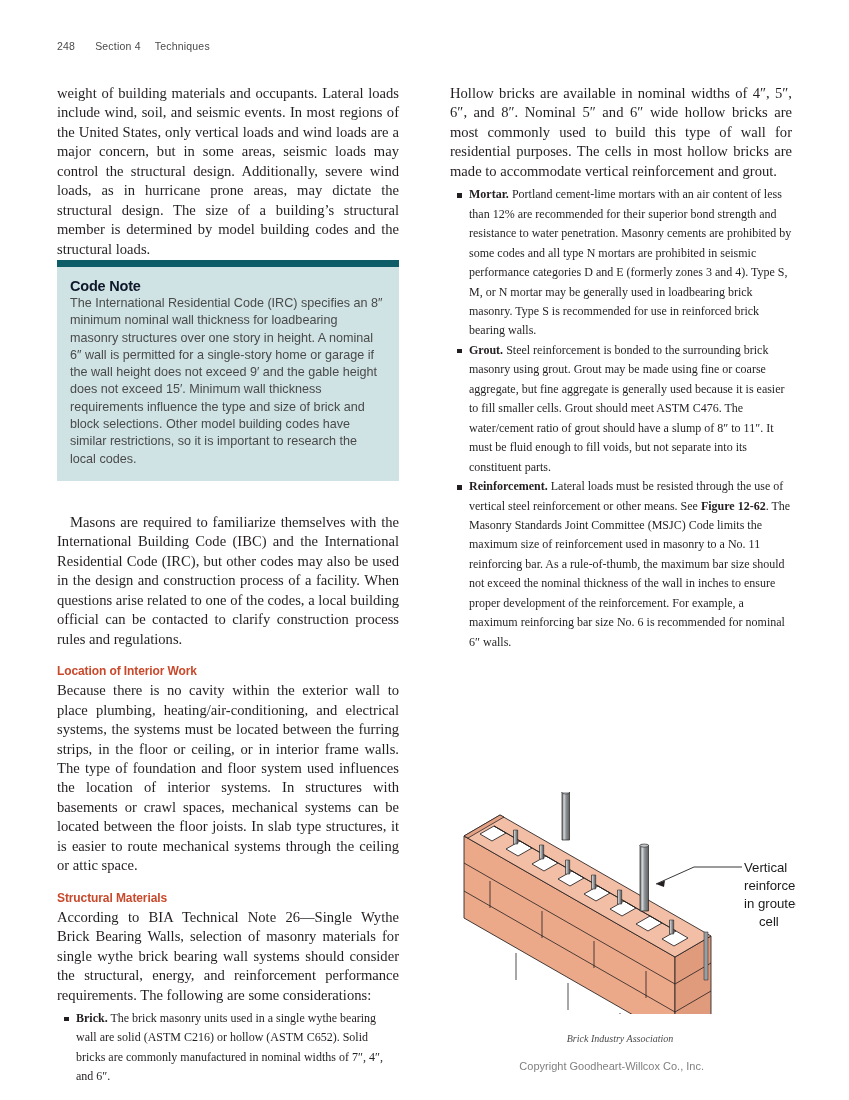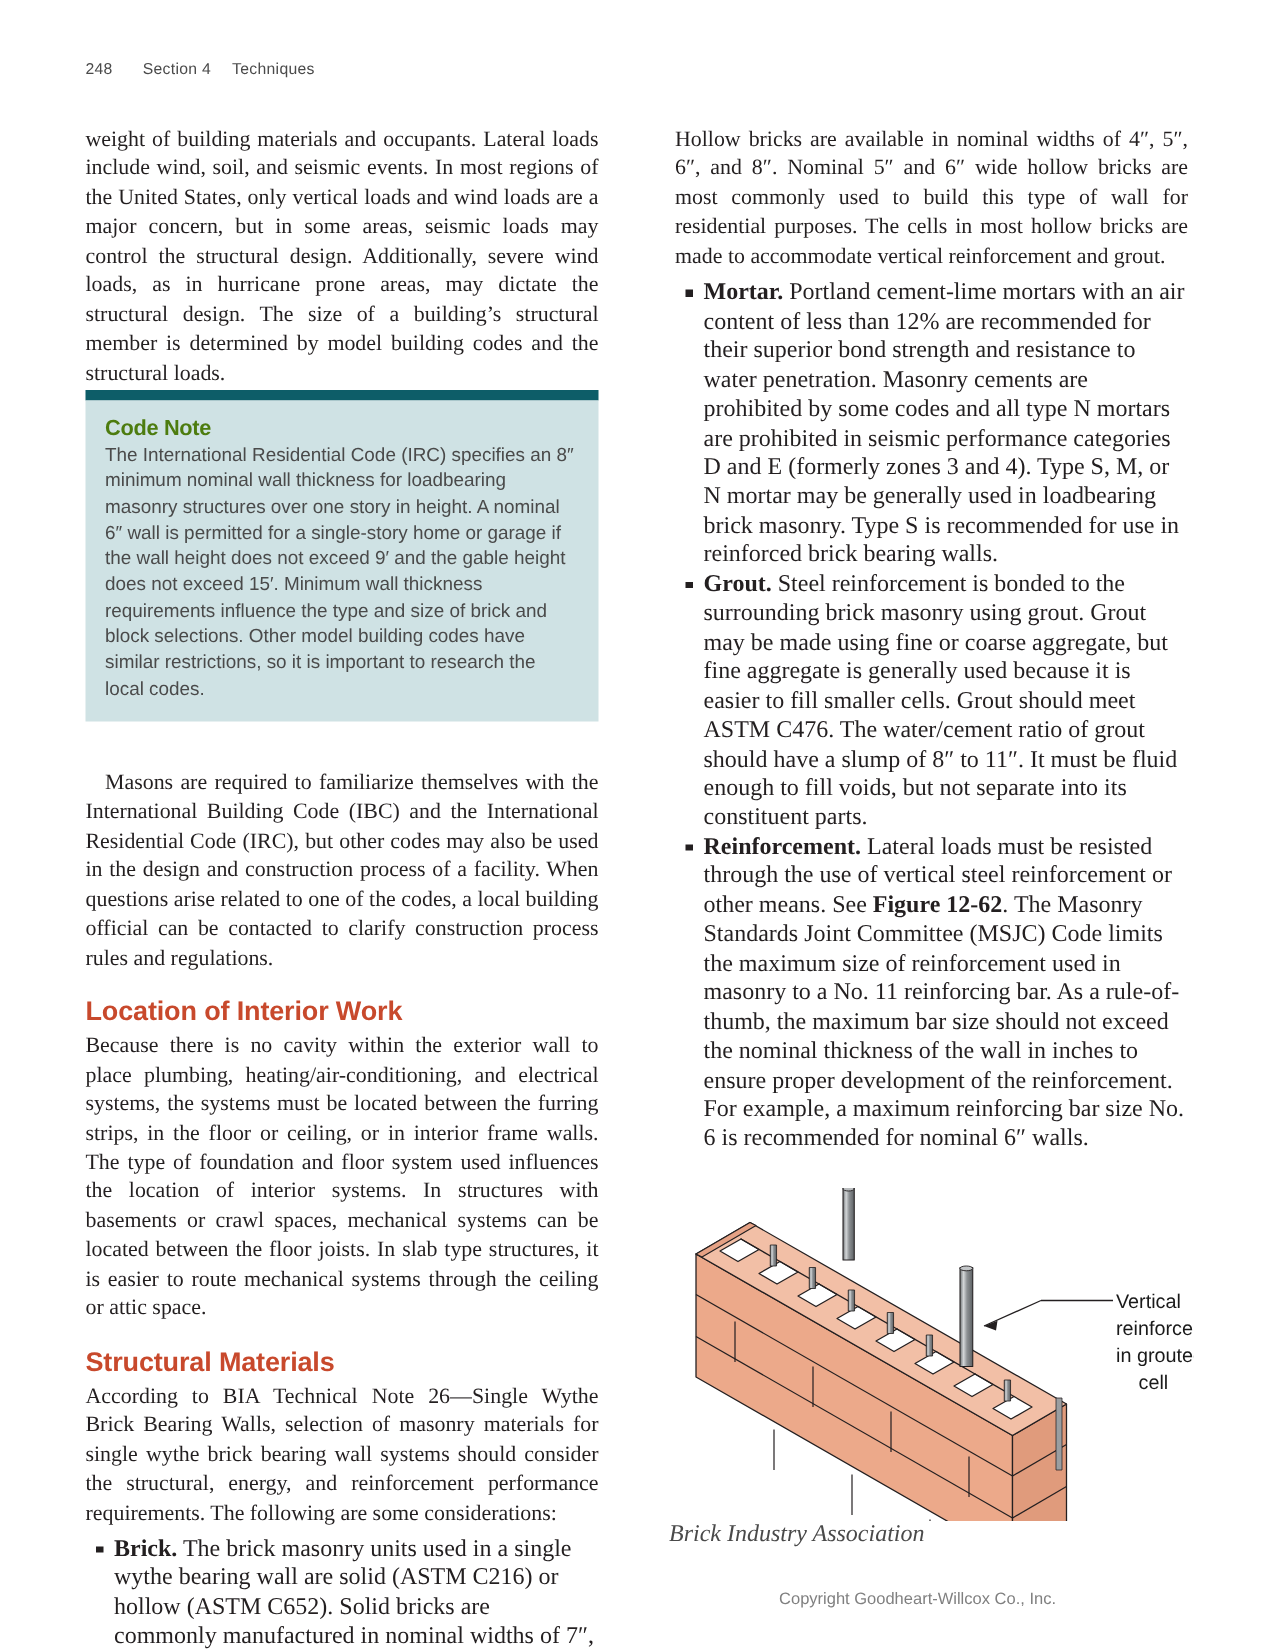--- a/index.html
+++ b/index.html
@@ -51,21 +51,21 @@
     line-height: 19.45px;
     text-align: justify;
     text-justify: inter-word;
     hyphens: none;
   }
   p.body.indent { text-indent: 13px; }
 
   h2.red {
     font-family: "Liberation Sans", sans-serif;
     font-weight: bold;
-    font-size: 18px;
+    font-size: 12px;
     color: #c8492c;
     margin: 15px 0 3px 0;
     letter-spacing: -0.1px;
   }
 
   
   .codenote {
     position: absolute;
     left: 57px;
     top: 260px;
@@ -78,21 +78,21 @@
     width: 100%;
   }
   .codenote .boxbody {
     background: #cfe2e4;
     padding: 11px 13px 13px 13px;
   }
   .codenote .kicker {
     font-family: "Liberation Sans", sans-serif;
     font-weight: bold;
     font-size: 14.5px;
-    color: #4d7c0f;
+    color: #0f172a;
     letter-spacing: -0.2px;
     margin: 0 0 1px 0;
   }
   .codenote .title {
     font-family: "Liberation Sans", sans-serif;
     font-weight: bold;
     font-size: 18px;
     color: #4a4a4a;
     letter-spacing: -0.3px;
     margin: 0 0 4px 0;
@@ -107,21 +107,21 @@
 
   
   ul.bullets {
     list-style: none;
     margin: 4px 0 0 0;
     padding: 0;
   }
   ul.bullets li {
     position: relative;
     padding-left: 19px;
-    font-size: 16px;
+    font-size: 12px;
     line-height: 19.45px;
     text-align: left;
     margin-bottom: 0;
   }
   ul.bullets li::before {
     content: "";
     position: absolute;
     left: 7px;
     top: 8px;
     width: 4.5px;
@@ -135,25 +135,25 @@
   .figure {
     position: absolute;
     left: 446px;
     top: 792px;
     width: 350px;
   }
   .figure .art { width: 350px; height: 222px; display: block; }
   .credit {
     font-family: "Liberation Serif", serif;
     font-style: italic;
-    font-size: 16px;
+    font-size: 10px;
     color: #4a4a4a;
-    text-align: left;
+    text-align: center;
     padding-right: 2px;
-    margin-top: 0;
+    margin-top: 19px;
   }
   .figcap {
     font-family: "Liberation Sans", sans-serif;
     font-size: 12.7px;
     line-height: 16.6px;
     color: #2b2b2b;
     margin-top: 7px;
   }
   .figcap .num {
     font-weight: bold;

